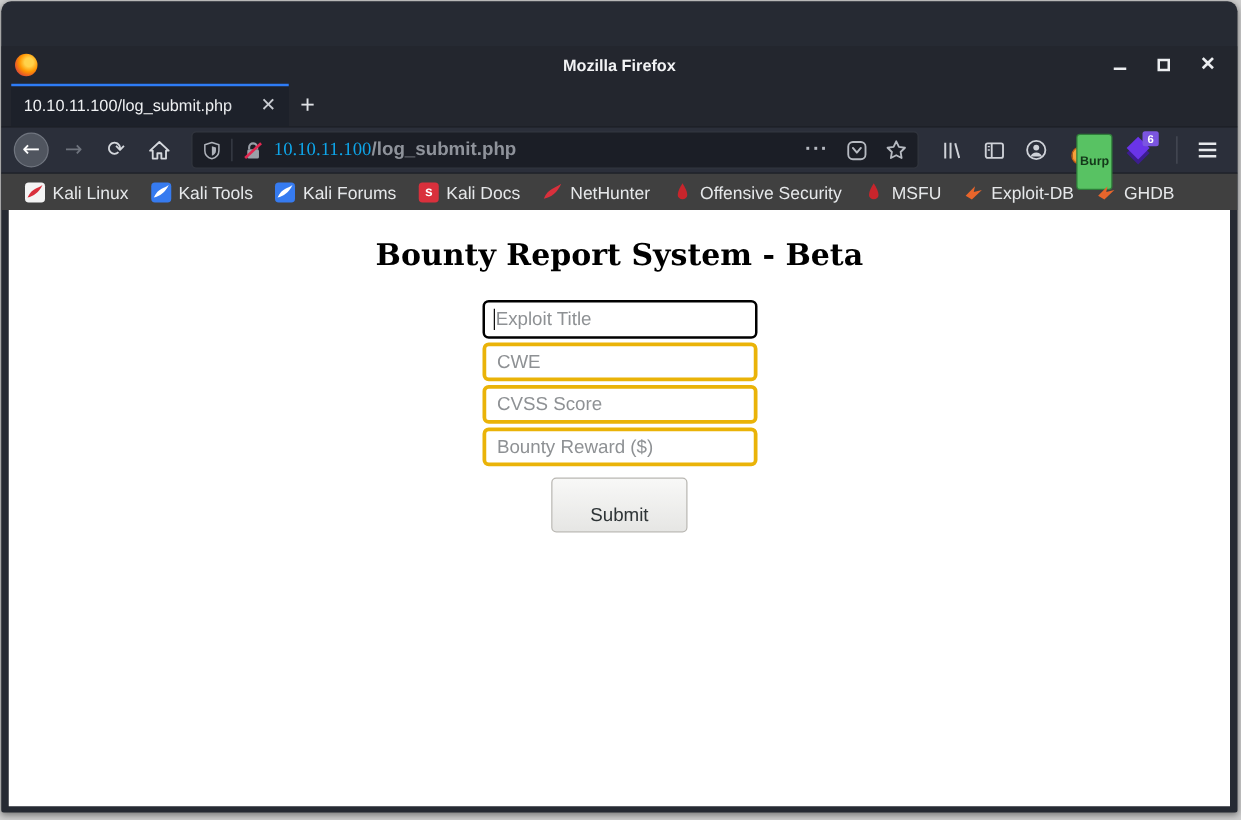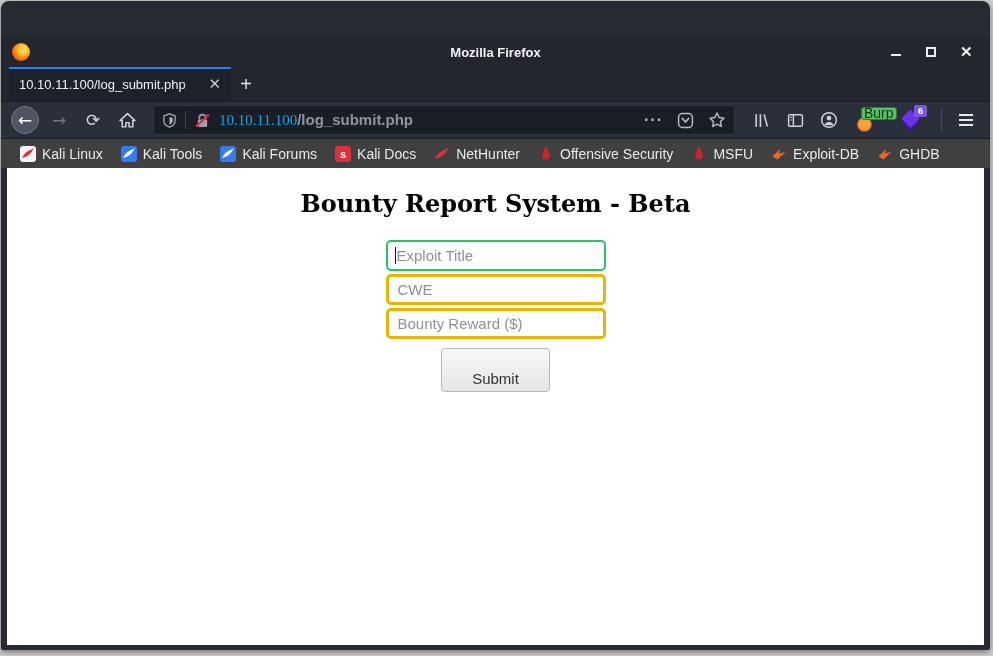--- a/index.html
+++ b/index.html
@@ -60,21 +60,21 @@
   }
   .u-sep { width:1px; height:18px; background:#3c404a; margin:0 8px; }
   .url-text { flex:1; font-size:15px; white-space:nowrap; overflow:hidden; margin-left:8px; }
   .url-host { color:#0ea5e9;font-family:Liberation Serif, serif; }
   .url-path { color:#8f939b;font-weight:bold; }
   .url-actions { display:flex; align-items:center; gap:14px; margin-left:8px; }
   .dots { color:#b6bac1; font-size:16px; font-weight:bold; letter-spacing:1px; cursor:pointer; }
   .ext-area { display:flex; align-items:center; gap:14px; padding:0 6px; }
   .burp-icon { position:relative; width:30px; height:26px; cursor:pointer; }
   .burp-face { position:absolute; left:2px; bottom:1px; width:15px; height:15px; border-radius:50%; background:radial-gradient(circle at 50% 35%, #f6a23c 55%, #e07320 100%); border:1px solid #c05e12; }
-  .burp-label { position:absolute; top:0; left:6px; background:#58c263; border:1px solid #2f7c3a; color:#14381a; font-size:14px; font-weight:normal; padding:0 2px; border-radius:3px; line-height:11px; }
+  .burp-label { position:absolute; top:0; left:6px; background:#58c263; border:1px solid #2f7c3a; color:#14381a; font-size:10px; font-weight:bold; padding:16px 2px; border-radius:3px; line-height:11px; }
   .proxy-icon { position:relative; width:26px; height:26px; cursor:pointer; }
   .rhomb { position:absolute; width:13px; height:13px; transform:rotate(45deg); }
   .rhomb.b { left:5px; top:9px; background:#3c1d8f; }
   .rhomb.t { left:5px; top:5px; background:#6a34e8; }
   .badge {
     position:absolute; top:-2px; right:-2px; min-width:13px; height:12px; background:#7b55e0;
     color:#fff; font-size:9px; font-weight:bold; text-align:center; line-height:12px; border-radius:2px; padding:0 1px;
   }
   .nav-sep { width:1px; height:22px; background:#4a4e58; margin:0 4px; }
   .hamburger { width:28px; height:28px; display:flex; flex-direction:column; justify-content:center; gap:3px; align-items:center; cursor:pointer; }
@@ -102,21 +102,21 @@
     font-size:24px; color:#000; text-align:center;
   }
   .form-col { margin-top:22px; width:220px; display:flex; flex-direction:column; align-items:center; }
   .field-wrap { position:relative; width:220px; margin-bottom:3px; }
   .field {
     width:220px; height:31px; border:3px solid #eab308; border-radius:5px;
     padding:0 9px; font-size:15px; color:#333; outline:none; background:#fff;
     font-family:"Liberation Sans", sans-serif;
   }
   .field::placeholder { color:#8e9194; opacity:1; }
-  .field.focused { border:2px solid #22c55e; }
+  .field.focused { border:2px solid #000000; }
   .caret { position:absolute; left:9px; top:7px; width:1px; height:17px; background:#111; }
   .submit-btn {
     margin-top:6px; padding:21px 30px; height:16px; font-size:15px; color:#2e3436;
     background:linear-gradient(#f8f8f7, #eceme9 60%, #e6e6e4);
     background:linear-gradient(#f8f8f7, #e6e6e4);
     border:1px solid #b8b6b1; border-radius:4px; cursor:pointer;
     font-family:"Liberation Sans", sans-serif;
   }
 
   .icon-svg { display:block; }
@@ -300,19 +300,22 @@
     <h1 class="page-heading">Bounty Report System - Beta</h1>
     <form class="form-col">
       <div class="field-wrap">
         <input class="field focused" type="text" placeholder="Exploit Title" style="">
         <span class="caret"></span>
       </div>
       <div class="field-wrap">
         <input class="field" type="text" placeholder="CWE" style="">
       </div>
       <div class="field-wrap">
+        <input class="field" type="text" placeholder="CVSS Score" style="">
+      </div>
+      <div class="field-wrap">
         <input class="field" type="text" placeholder="Bounty Reward ($)" style="">
       </div>
       <button class="submit-btn" type="button">Submit</button>
     </form>
   </div>
 
 </div>
 
 </body></html>

